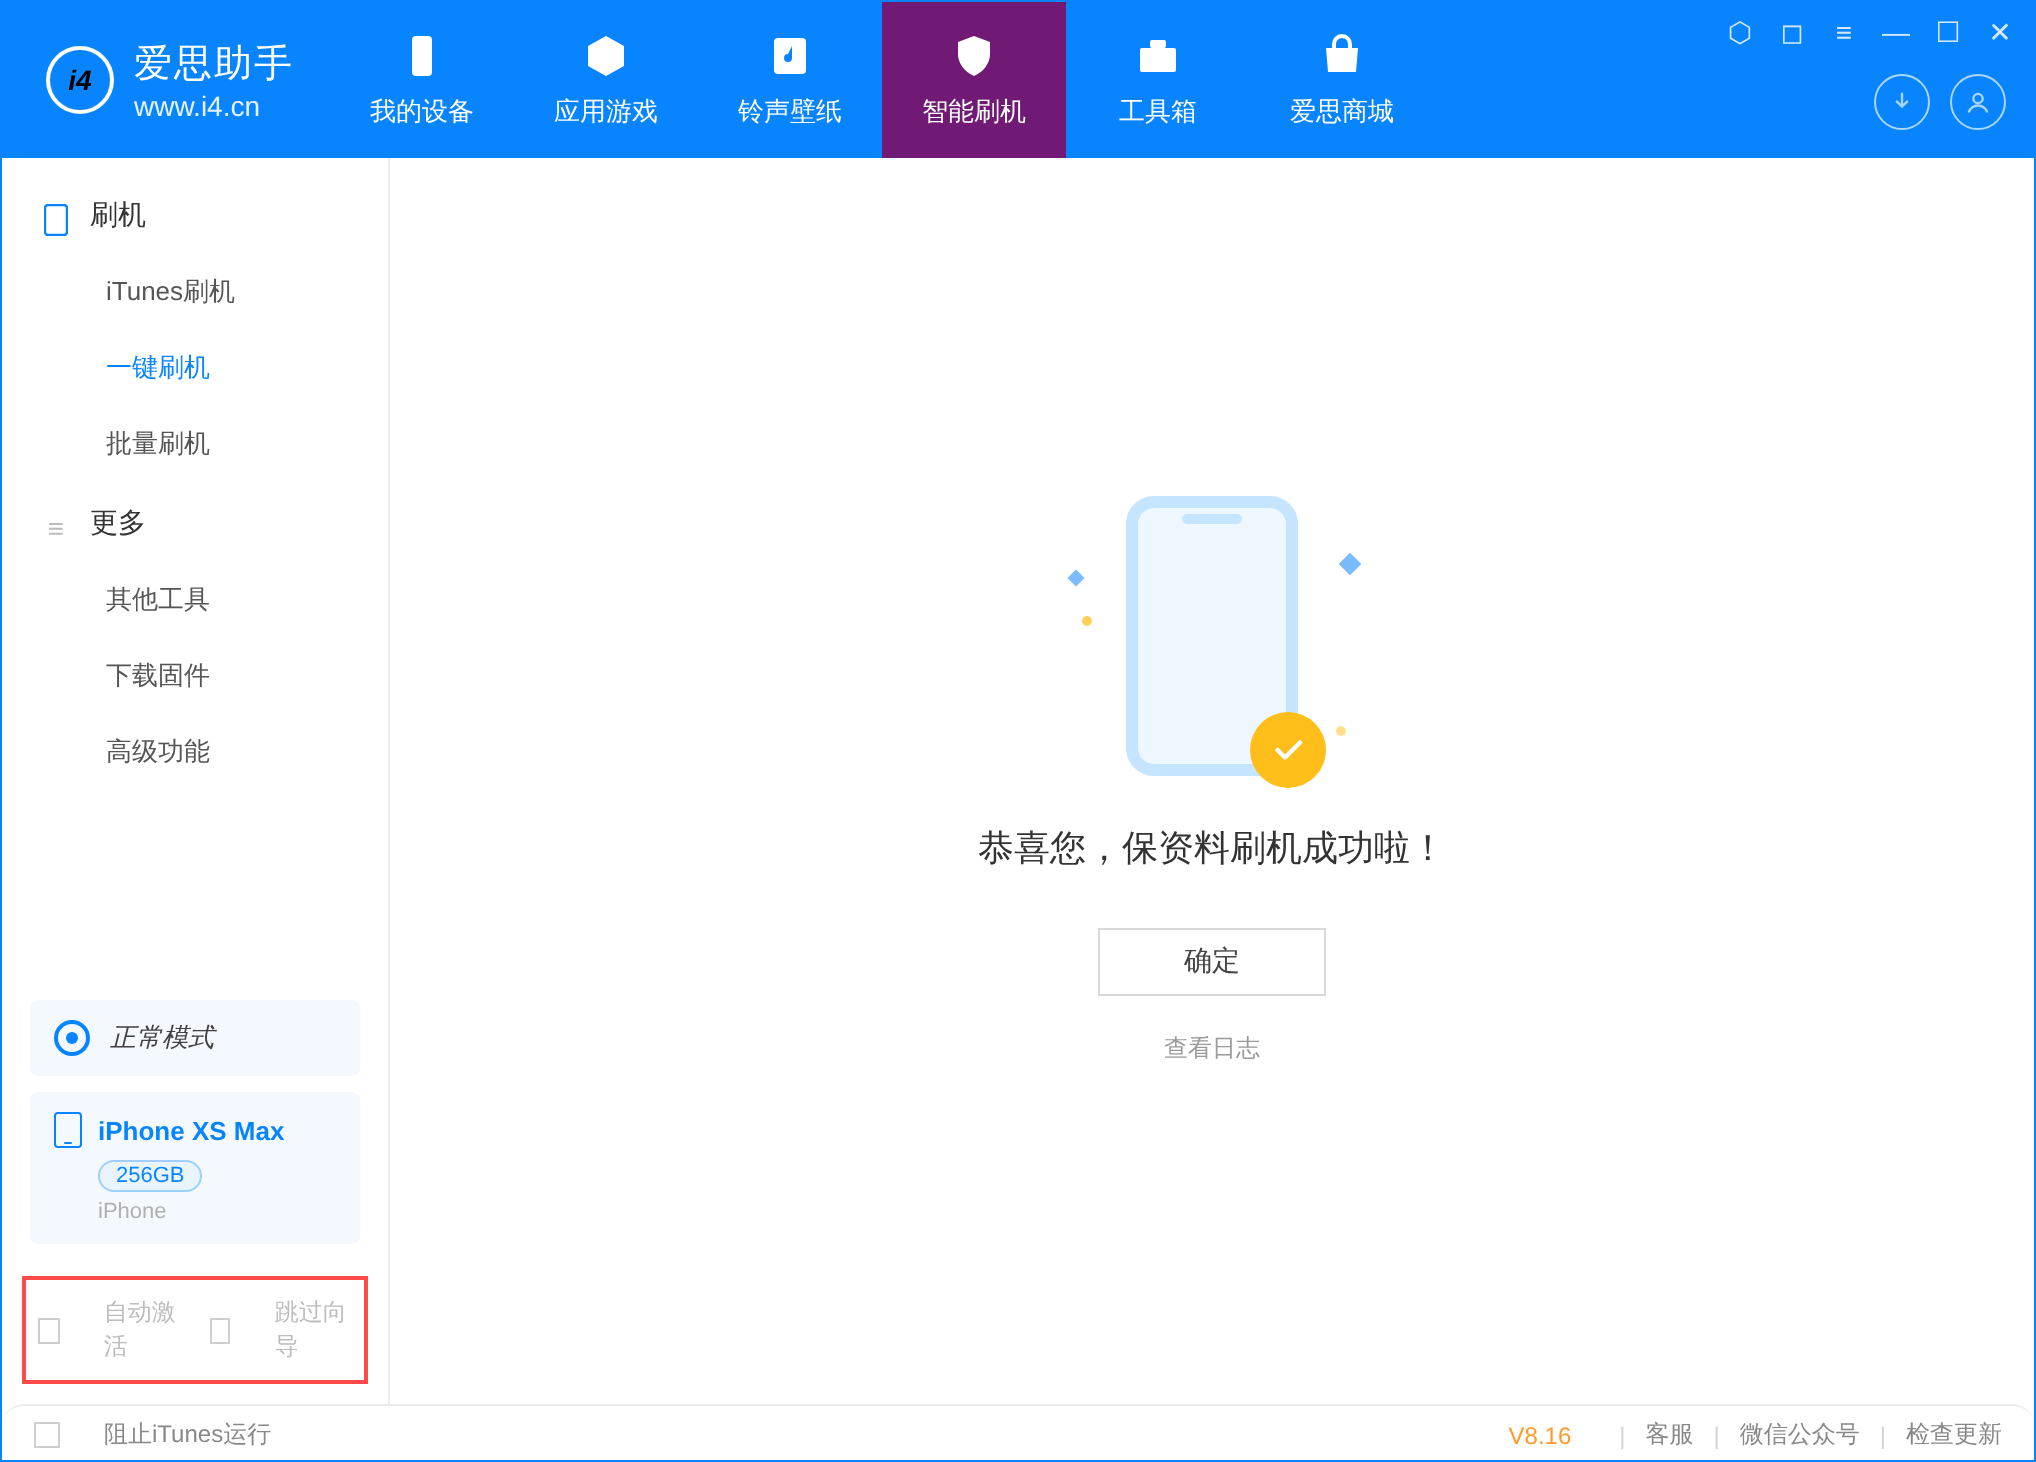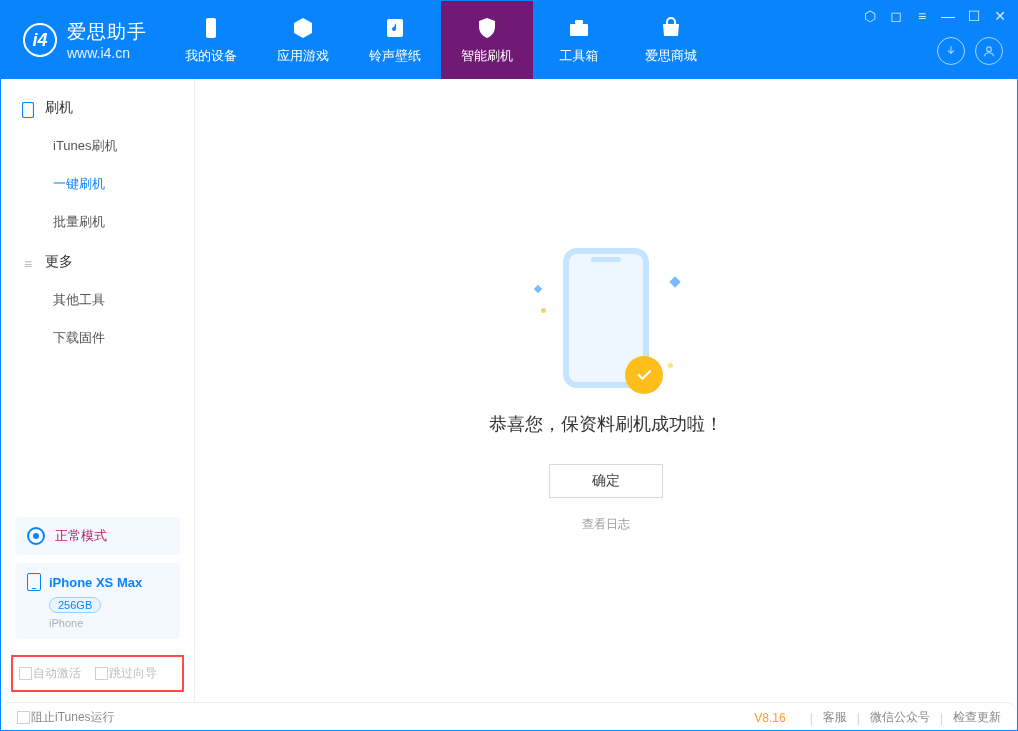--- a/index.html
+++ b/index.html
@@ -1,50 +1,50 @@
 <!DOCTYPE html>
 <html><head>
 <meta charset="utf-8">
 <style>
 * { margin: 0; padding: 0; box-sizing: border-box; font-family: "Microsoft YaHei", Arial, sans-serif; }
 body { background: #fff; width: 1018px; height: 731px; overflow: hidden; border: 1px solid #0984ff; }
 .header { background: #0984ff; height: 78px; display: flex; align-items: center; position: relative; }
 .logo-area { display: flex; align-items: center; padding: 0 18px 0 22px; gap: 10px; }
-.logo-circle { width: 34px; height: 34px; border: 2.5px solid #fff; border-radius: 50%; display: flex; align-items: center; justify-content: center; color: #ffffff; font-weight: bold; font-size: 18px; font-style: italic; }
+.logo-circle { width: 34px; height: 34px; border: 2.5px solid #fff; border-radius: 50%; display: flex; align-items: center; justify-content: center; color: #000000; font-weight: bold; font-size: 14px; font-style: italic; }
 .logo-text { color: #fff; }
 .logo-title { font-size: 19px; font-weight: 500; letter-spacing: 1px; }
 .logo-sub { font-size: 14px; opacity: 0.9; }
 .nav-tabs { display: flex; height: 100%; align-items: stretch; }
 .nav-tab { width: 92px; display: flex; flex-direction: column; align-items: center; justify-content: center; color: #fff; font-size: 13px; cursor: pointer; gap: 6px; }
 .nav-tab.active { background: #701a75; }
 .nav-icon { width: 26px; height: 26px; display: flex; align-items: center; justify-content: center; }
 .nav-icon svg { width: 24px; height: 24px; fill: #fff; }
 .titlebar-icons { position: absolute; right: 8px; top: 6px; display: flex; gap: 8px; align-items: center; }
 .titlebar-icons .ti { width: 18px; height: 18px; color: #d3e9ff; cursor: pointer; display: flex; align-items: center; justify-content: center; font-size: 14px; }
 .header-circles { position: absolute; right: 14px; bottom: 14px; display: flex; gap: 10px; }
 .hc { width: 28px; height: 28px; border: 1.5px solid #a9d6ff; border-radius: 50%; display: flex; align-items: center; justify-content: center; cursor: pointer; }
 .hc svg { width: 14px; height: 14px; stroke: #a9d6ff; fill: none; }
 .body-area { display: flex; height: 623px; }
 .sidebar { width: 194px; border-right: 1px solid #ececec; display: flex; flex-direction: column; padding-top: 8px; }
 .side-section-hdr { display: flex; align-items: flex-end; gap: 10px; padding: 12px 20px 10px; color: #333; font-size: 14px; font-weight: 500; }
 .side-section-hdr .si { width: 14px; height: 14px; display: flex; align-items: center; justify-content: center; }
 .side-item { padding: 10px 20px 10px 52px; font-size: 13px; color: #555; cursor: pointer; }
 .side-item.active { color: #0984ff; }
 .side-spacer { flex: 1; }
-.mode-card { margin: 8px 14px; background: #f4f9ff; border-radius: 4px; padding: 10px 12px; display: flex; align-items: center; gap: 10px; font-size: 13px; color: #be185d; }
+.mode-card { margin: 8px 14px; background: #f4f9ff; border-radius: 4px; padding: 10px 12px; display: flex; align-items: center; gap: 10px; font-size: 13px; color: #404040; font-style: italic; }
 .mode-icon { width: 18px; height: 18px; border: 2px solid #0984ff; border-radius: 50%; display: flex; align-items: center; justify-content: center; position: relative; }
 .mode-icon::before { content: ""; width: 6px; height: 6px; background: #0984ff; border-radius: 50%; }
 .device-card { margin: 0 14px 10px; background: #f4f9ff; border-radius: 4px; padding: 10px 12px; }
 .device-row1 { display: flex; align-items: center; gap: 8px; color: #0984ff; font-size: 13px; font-weight: 600; }
 .device-phone-icon { width: 14px; height: 18px; border: 1.5px solid #0984ff; border-radius: 2px; position: relative; }
 .device-phone-icon::after { content: ""; position: absolute; bottom: 1px; left: 50%; transform: translateX(-50%); width: 4px; height: 1.5px; background: #0984ff; border-radius: 1px; }
 .storage-badge { display: inline-block; margin: 6px 0 4px 22px; padding: 1px 8px; border: 1px solid #9fcfff; border-radius: 9px; font-size: 11px; color: #0984ff; background: #eaf4ff; }
 .device-sub { margin-left: 22px; color: #b0b0b0; font-size: 11px; }
 .options-box { margin: 6px 10px 10px; border: 2px solid #ff4a4a; padding: 8px 6px; display: flex; gap: 14px; align-items: center; }
-.chk { display: flex; align-items: center; gap: 1px; font-size: 12px; color: #bdbdbd; cursor: pointer; }
+.chk { display: flex; align-items: center; gap: 22px; font-size: 12px; color: #bdbdbd; cursor: pointer; }
 .chk-box { width: 13px; height: 13px; border: 1px solid #cfcfcf; background: #fff; }
 .main { flex: 1; display: flex; flex-direction: column; align-items: center; justify-content: center; }
 .phone-illus { width: 86px; height: 140px; position: relative; margin-bottom: 24px; }
 .phone-body { position: absolute; inset: 0; border: 6px solid #c5e4ff; border-radius: 14px; background: #eef6ff; }
 .phone-body::before { content: ""; position: absolute; top: 3px; left: 50%; transform: translateX(-50%); width: 30px; height: 5px; background: #c5e4ff; border-radius: 3px; }
 .check-badge { position: absolute; right: -14px; bottom: -6px; width: 38px; height: 38px; background: #ffbe1a; border-radius: 50%; display: flex; align-items: center; justify-content: center; }
 .check-badge svg { width: 18px; height: 18px; fill: #fff; }
 .spark { position: absolute; width: 6px; height: 6px; background: #7abaff; transform: rotate(45deg); }
 .spark.s1 { left: -28px; top: 38px; }
 .spark.s2 { right: -30px; top: 30px; width: 8px; height: 8px; }
@@ -161,20 +161,21 @@
     <div class="side-item">iTunes刷机</div>
     <div class="side-item active">一键刷机</div>
     <div class="side-item">批量刷机</div>
 
     <div class="side-section-hdr">
       <span class="si" style="color:#bbb;">≡</span>
       <span>更多</span>
     </div>
     <div class="side-item">其他工具</div>
     <div class="side-item">下载固件</div>
+    <div class="side-item">高级功能</div>
 
     <div class="side-spacer"></div>
 
     <div class="mode-card">
       <span class="mode-icon"></span>
       <span>正常模式</span>
     </div>
 
     <div class="device-card">
       <div class="device-row1">

